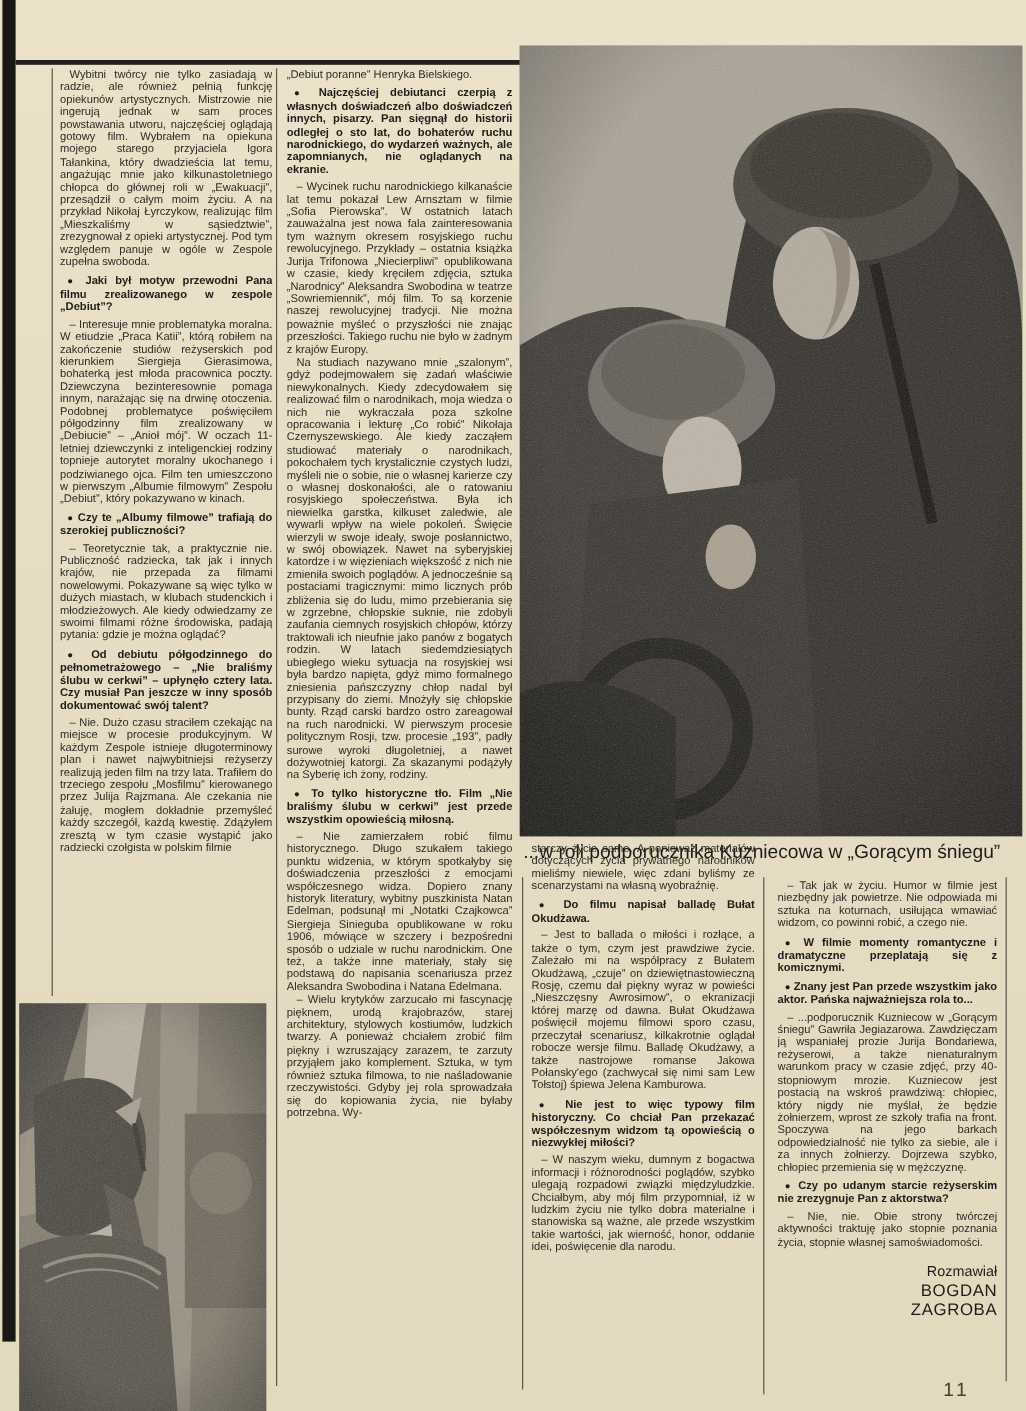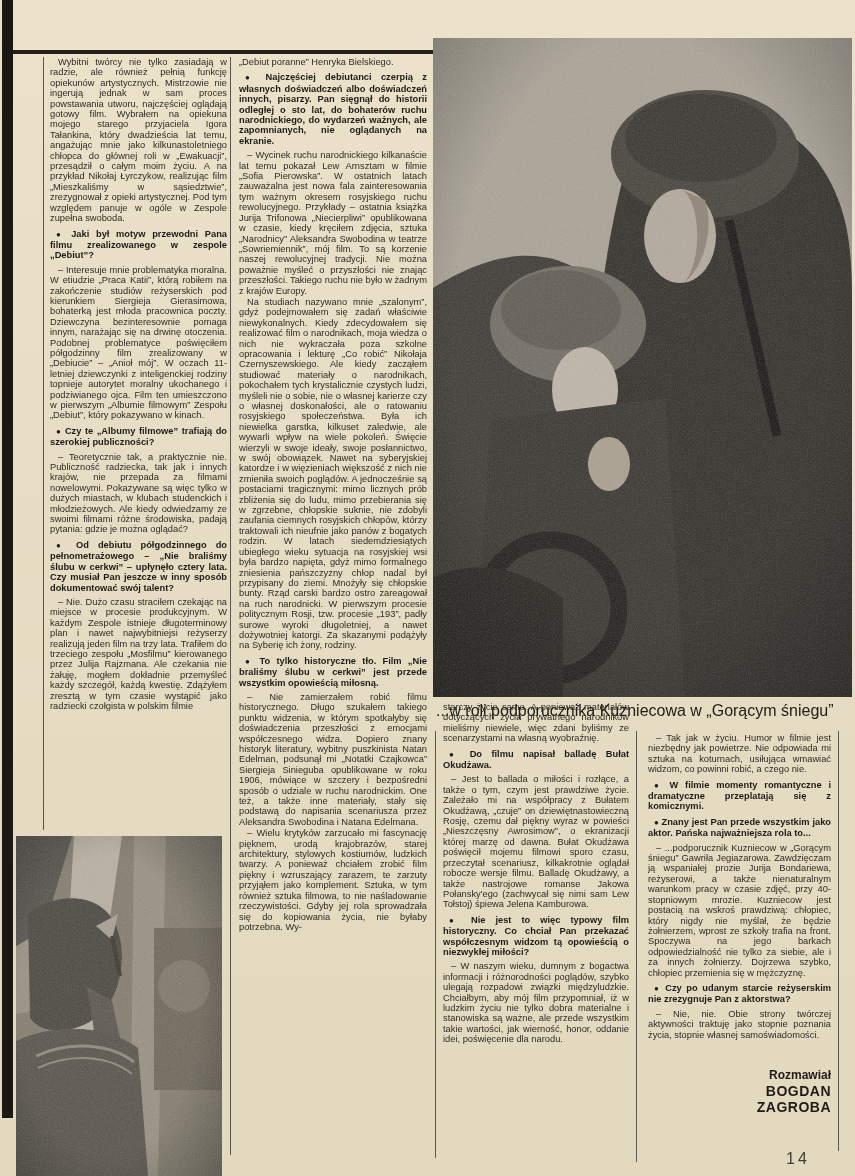--- a/index.html
+++ b/index.html
@@ -39,21 +39,21 @@
   .photo{position:absolute;overflow:hidden;background:#8d8678;}
   #photo-top{left:433px;top:38px;width:419px;height:659px;}
   #photo-bottom{left:16px;top:836px;width:206px;height:340px;}
   .photo svg{display:block;}
 
   .caption{
     position:absolute;left:436px;top:702px;width:414px;
     font-size:16px;font-weight:400;color:#1d1c17;
   }
   .signoff{
-    text-align:right;margin-top:28px;color:#1d1c17;font-weight:700;
+    text-align:right;margin-top:12px;color:#1d1c17;font-weight:400;
   }
   .signoff-role{font-size:12px;line-height:15px;}
   .signoff-name{font-size:14px;line-height:16px;letter-spacing:0.5px;}
   .pageno{
     position:absolute;left:786px;top:1150px;
     font-size:16px;letter-spacing:3px;color:#413f38;
   }
 </style>
 </head>
 <body>
@@ -167,15 +167,15 @@
       <p class="para a">– ...podporucznik Kuzniecow w „Gorącym śniegu” Gawriła Jegiazarowa. Zawdzięczam ją wspaniałej prozie Jurija Bondariewa, reżyserowi, a także nienaturalnym warunkom pracy w czasie zdjęć, przy 40-stopniowym mrozie. Kuzniecow jest postacią na wskroś prawdziwą: chłopiec, który nigdy nie myślał, że będzie żołnierzem, wprost ze szkoły trafia na front. Spoczywa na jego barkach odpowiedzialność nie tylko za siebie, ale i za innych żołnierzy. Dojrzewa szybko, chłopiec przemienia się w mężczyznę.</p>
       <p class="para q"><span class="bullet">● </span>Czy po udanym starcie reżyserskim nie zrezygnuje Pan z aktorstwa?</p>
       <p class="para a">– Nie, nie. Obie strony twórczej aktywności traktuję jako stopnie poznania życia, stopnie własnej samoświadomości.</p>
       <div class="signoff">
         <div class="signoff-role">Rozmawiał</div>
         <div class="signoff-name">BOGDAN</div>
         <div class="signoff-name">ZAGROBA</div>
       </div>
     </div>
 
-  <div class="pageno">14</div>
+  <div class="pageno">11</div>
 
 </div>
 
 </body></html>

